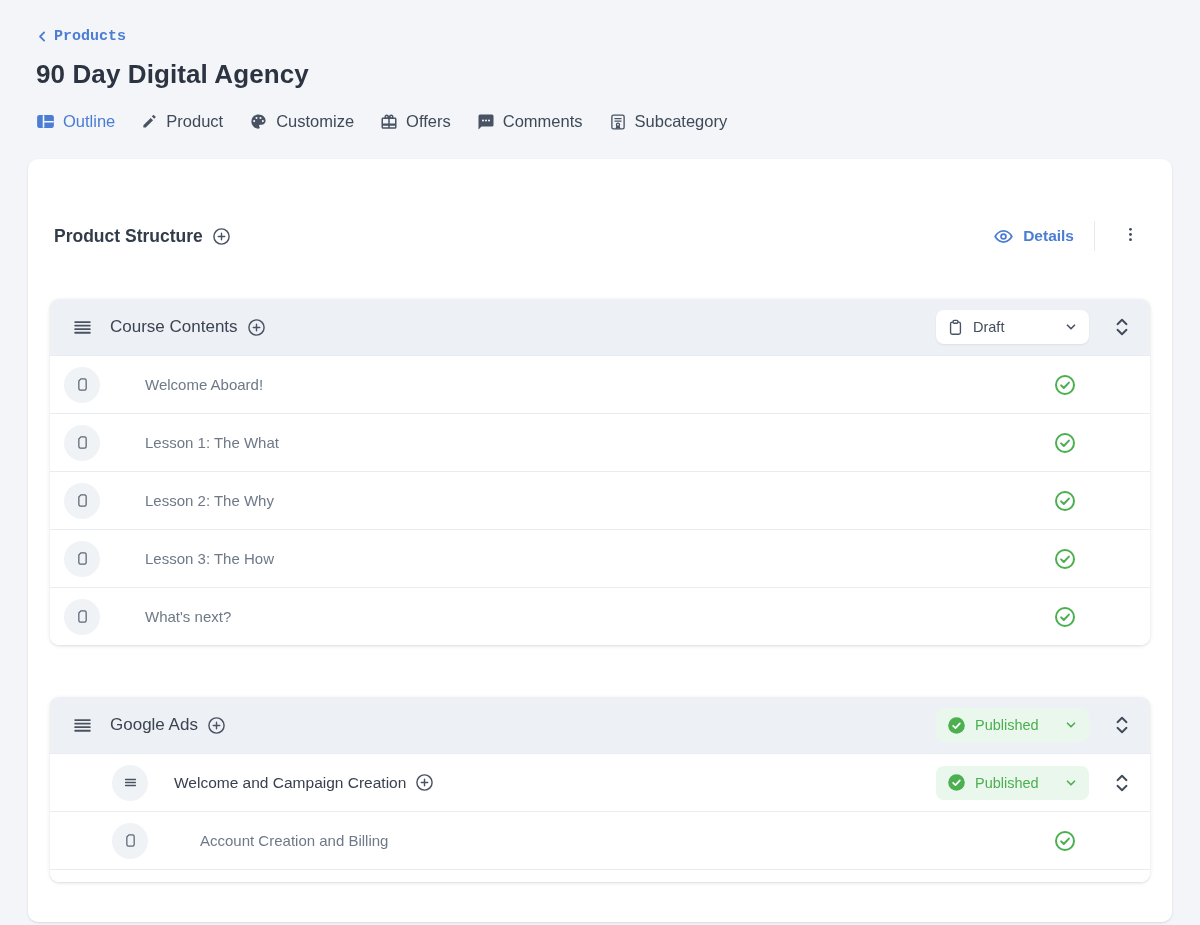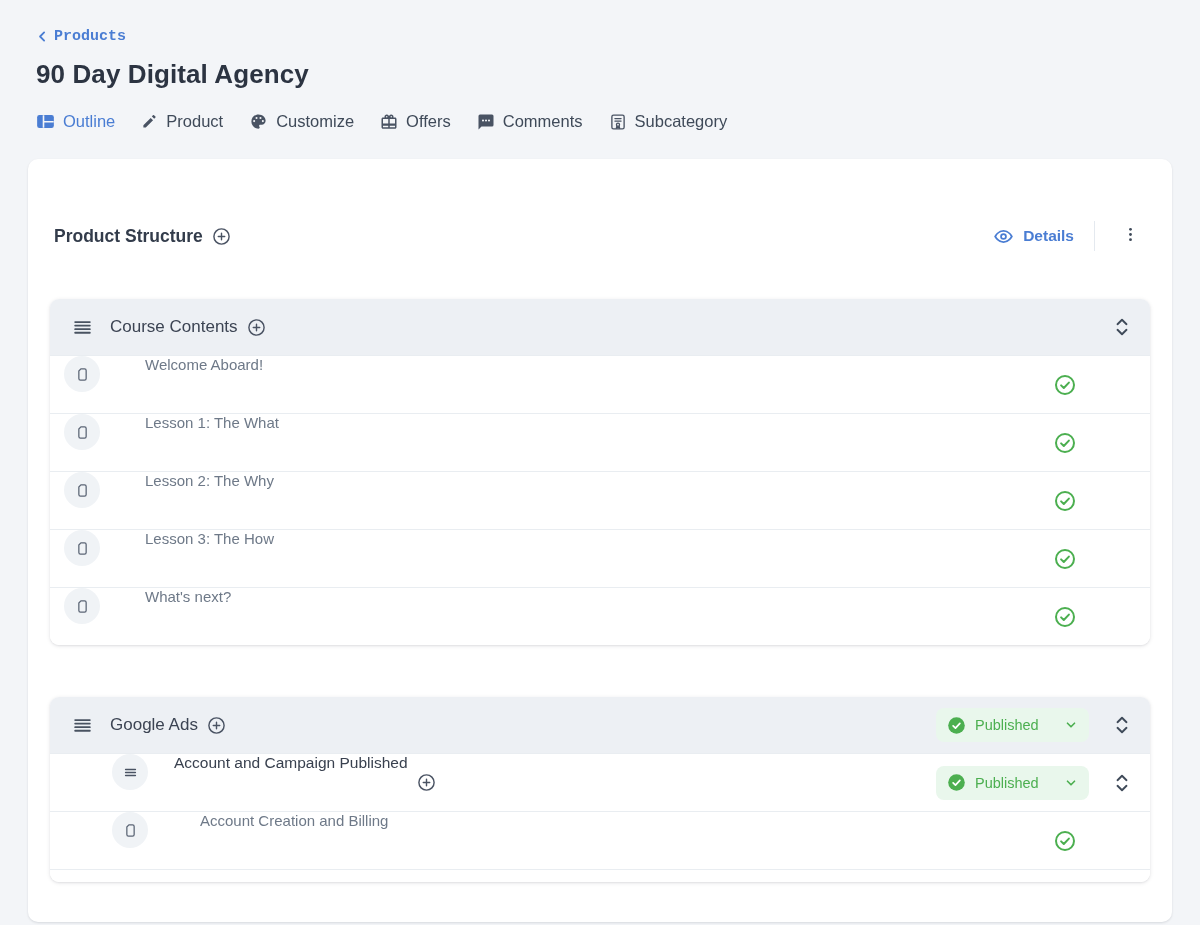--- a/index.html
+++ b/index.html
@@ -67,21 +67,21 @@
   .status-btn.draft { background:#fff; color:#434d5d; box-shadow:0 1px 2px rgba(16,24,40,.08); }
   .status-btn.draft .icn, .status-btn.draft .chev { color:#4a5363; }
   .status-btn.published { background:#e9f7ec; color:#4caf50; font-weight:500; }
   .status-btn.published .chev { color:#4caf50; }
 
   .sort-btn {
     width:36px; height:36px; margin-left:15px; background:none; border:none;
     color:#3f4a59; cursor:pointer; display:inline-flex; align-items:center; justify-content:center;
   }
 
-  .row { height:58px; display:flex; background:#fff; border-top:1px solid #e9edf1; padding-right:10px; }
+  .row { height:58px; display:flex; align-items:center; background:#fff; border-top:1px solid #e9edf1; padding-right:10px; }
   .row.r-lesson { padding-right:74px; }
   .doc-circle {
     width:36px; height:36px; border-radius:50%; background:#f0f3f6;
     display:inline-flex; align-items:center; justify-content:center; color:#5b6575; flex:none;
   }
   .r-lesson .doc-circle { margin-left:14px; }
   .r-lesson.lvl2 .doc-circle { margin-left:62px; }
   .row-title { font-size:15px; color:#6e7988; margin-left:45px; }
   .r-lesson.lvl2 .row-title { margin-left:52px; }
   .row-right { margin-left:auto; display:flex; align-items:center; }
@@ -218,20 +218,34 @@
             </svg>
           </span>
           <span class="section-title">Course Contents</span>
           <span class="icn plus-icn">
             <svg viewBox="0 0 20 20" width="19" height="19" fill="none" stroke="currentColor" stroke-width="1.5">
               <circle cx="10" cy="10" r="8"></circle>
               <path d="M10 6.6v6.8M6.6 10h6.8" stroke-linecap="round"></path>
             </svg>
           </span>
           <span class="spacer"></span>
+          <button class="status-btn draft">
+            <span class="icn ">
+              <svg viewBox="0 0 20 20" width="17" height="17" fill="none" stroke="currentColor" stroke-width="1.6">
+                <rect x="4.2" y="3.6" width="11.6" height="14.4" rx="2"></rect>
+                <rect x="7.2" y="1.6" width="5.6" height="3.4" rx="1.1" fill="#fff"></rect>
+              </svg>
+            </span>
+            <span class="lbl">Draft</span>
+            <span class="icn chev">
+              <svg viewBox="0 0 16 16" width="14" height="14" fill="none" stroke="currentColor" stroke-width="1.9" stroke-linecap="round" stroke-linejoin="round">
+                <path d="M4 6l4 4 4-4"></path>
+              </svg>
+            </span>
+          </button>
           <button class="sort-btn">
             <span class="icn">
               <svg viewBox="0 0 16 20" width="16" height="20" fill="none" stroke="currentColor" stroke-width="1.9" stroke-linecap="round" stroke-linejoin="round">
                 <path d="M3.5 7.2L8 2.8l4.5 4.4M3.5 12.8L8 17.2l4.5-4.4"></path>
               </svg>
             </span>
           </button>
         </div>
         <div class="row r-lesson lvl1">
           <span class="doc-circle">
@@ -340,21 +354,21 @@
               </svg>
             </span>
           </button>
         </div>
         <div class="row r-subcat">
           <span class="drag-circle">
             <svg viewBox="0 0 20 20" width="15" height="15" fill="none" stroke="currentColor" stroke-width="2" stroke-linecap="round">
               <path d="M3.5 6h13M3.5 10h13M3.5 14h13"></path>
             </svg>
           </span>
-          <span class="row-title">Account and Campaign Published</span>
+          <span class="row-title">Welcome and Campaign Creation</span>
           <span class="icn plus-icn">
             <svg viewBox="0 0 20 20" width="19" height="19" fill="none" stroke="currentColor" stroke-width="1.5">
               <circle cx="10" cy="10" r="8"></circle>
               <path d="M10 6.6v6.8M6.6 10h6.8" stroke-linecap="round"></path>
             </svg>
           </span>
           <span class="row-right">
             <button class="status-btn published">
               <span class="icn ">
                 <svg viewBox="0 0 22 22" width="19" height="19">

